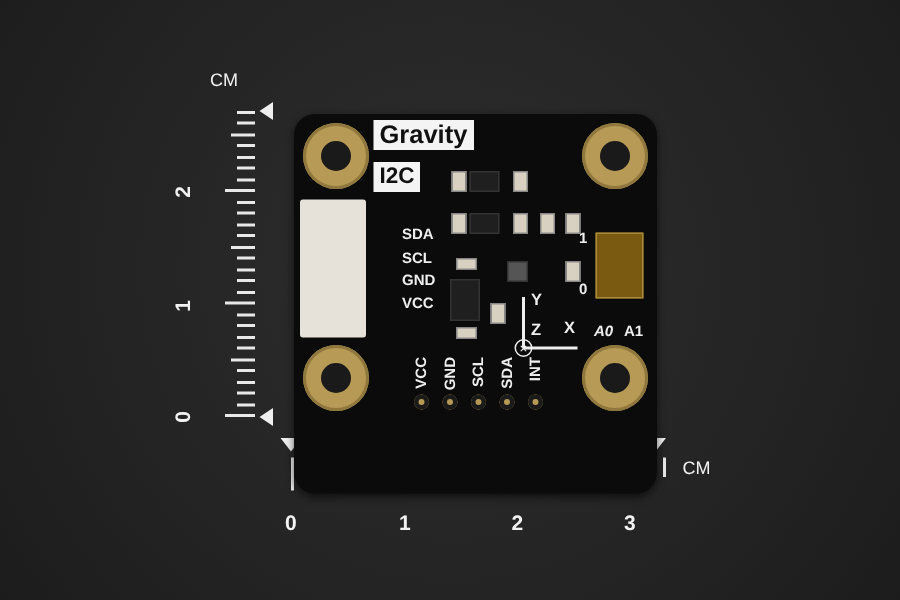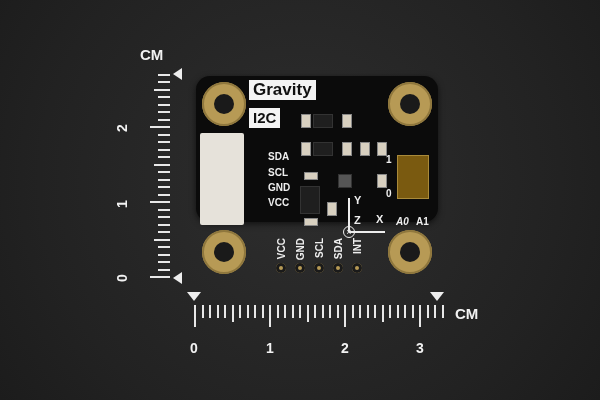--- a/index.html
+++ b/index.html
@@ -1,27 +1,27 @@
 <!DOCTYPE html>
 <html><head>
 <meta charset="utf-8">
 <style>
   html,body{margin:0;padding:0;}
   body{width:600px;height:400px;overflow:hidden;position:relative;
     background:#262626;
     background-image:radial-gradient(circle at 50% 45%, #2e2e2e 0%, #222 70%, #1c1c1c 100%);
     font-family:"Liberation Sans", sans-serif;}
   .abs{position:absolute;}
-  .cm{color:#f2f2f2;font-weight:bold;font-size:15px;}
+  .cm{color:#f2f2f2;font-weight:normal;font-size:12px;}
   .num{color:#f2f2f2;font-weight:bold;font-size:14px;}
   .tri-l{width:0;height:0;border-top:6px solid transparent;border-bottom:6px solid transparent;border-right:9px solid #eee;}
   .tri-d{width:0;height:0;border-left:7px solid transparent;border-right:7px solid transparent;border-top:9px solid #eee;}
   .tick-h{position:absolute;height:2px;background:#e8e8e8;}
   .tick-v{position:absolute;width:2px;background:#e8e8e8;}
-  .board{left:196px;top:76px;width:242px;height:146px;background:#0b0b0b;border-radius:14px;
+  .board{left:196px;top:76px;width:242px;height:253px;background:#0b0b0b;border-radius:14px;
     box-shadow:0 2px 6px rgba(0,0,0,.6);}
   .hole{position:absolute;width:44px;height:44px;border-radius:50%;background:#b79a55;
     box-shadow:inset 0 0 0 2px #8f773d;}
   .hole::after{content:"";position:absolute;left:12px;top:12px;width:20px;height:20px;border-radius:50%;background:#1a1a1a;}
   .label-box{position:absolute;background:#f4f4f4;color:#111;font-weight:bold;padding:0 4px;line-height:20px;}
   .pin-label{position:absolute;color:#eee;font-size:10px;font-weight:bold;}
   .vlabel{position:absolute;color:#eee;font-size:10px;font-weight:bold;writing-mode:vertical-rl;transform:rotate(180deg);}
   .pad{position:absolute;width:10px;height:10px;border-radius:50%;background:#b79a55;box-shadow:inset 0 0 0 3px #1a1a1a;}
   .connector{left:200px;top:133px;width:44px;height:92px;background:#e6e2da;border-radius:2px;}
   .chip{position:absolute;background:#1f1f1f;border:1px solid #333;}

